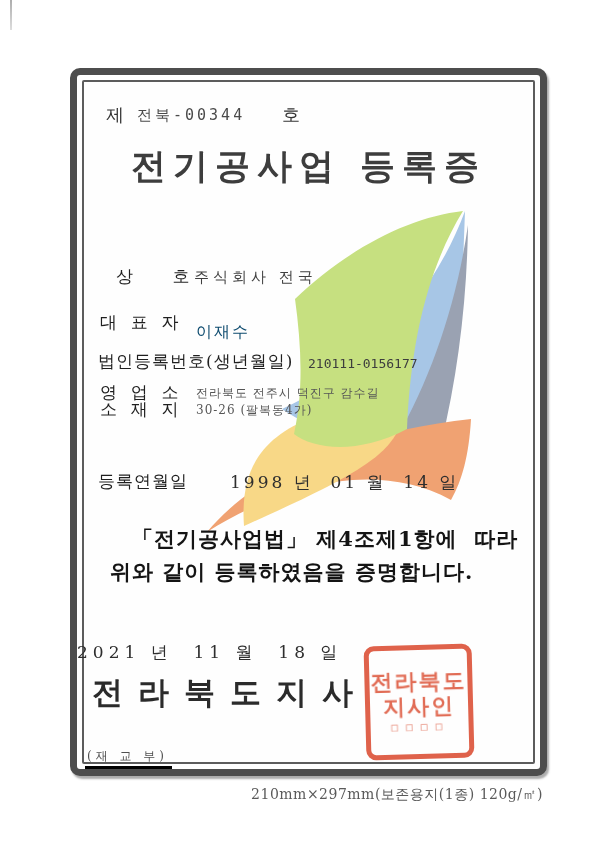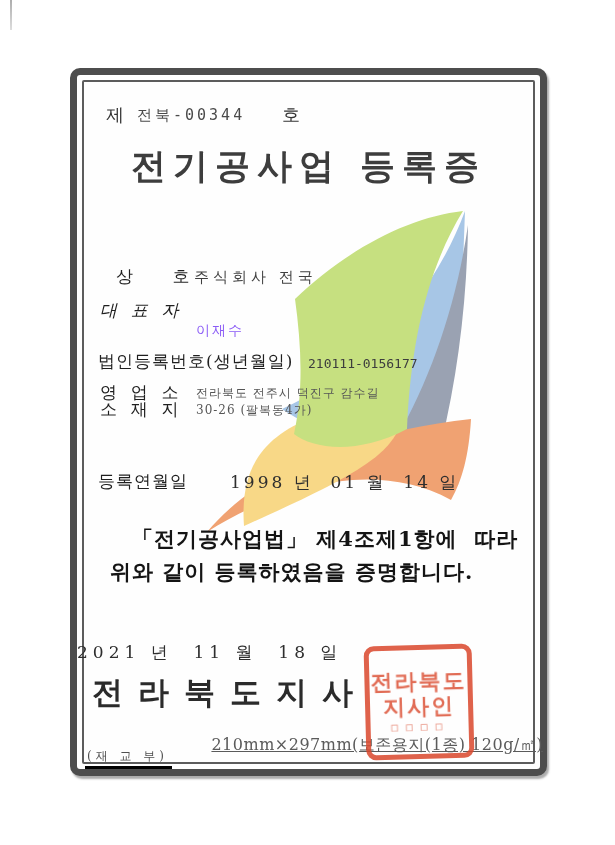--- a/index.html
+++ b/index.html
@@ -34,22 +34,22 @@
   .title{left:0;top:68px;width:100%;text-align:center;font-size:35px;font-weight:bold;
     letter-spacing:7px;color:#3d3d3d;}
   
   .swoosh{left:123px;top:128px;width:282px;height:345px;z-index:0;}
   .content{position:relative;z-index:1;width:100%;height:100%;}
   
   .flabel{font-size:17px;color:#1f1f1f;letter-spacing:1px;}
   .typed{color:#4e4e4e;letter-spacing:2px;}
   .lbl-company{left:23px;top:190px;margin-left:16px;}
   .val-company{left:117px;top:193px;font-size:15px;letter-spacing:4px;color:#3f3f3f;}
-  .lbl-rep{left:23px;top:224px;font-style:italic;}
-  .val-rep{left:119px;top:247px;font-size:14px;color:#8b5cf6;letter-spacing:2px;}
+  .lbl-rep{left:23px;top:236px;}
+  .val-rep{left:119px;top:247px;font-size:16px;color:#0c4a6e;letter-spacing:2px;}
   .lbl-regno{left:21px;top:275px;}
   .val-regno{left:231px;top:281px;font-size:13px;color:#3d3d3d;
     font-family:"DejaVu Sans Mono","Liberation Mono",monospace;}
   .lbl-office1{left:23px;top:306px;}
   .lbl-office2{left:23px;top:323px;}
   .val-office1{left:119px;top:310px;font-size:12px;color:#555;letter-spacing:1px;}
   .val-office2{left:119px;top:327px;font-size:12px;color:#555;letter-spacing:1px;}
   .lbl-regdate{left:21px;top:395px;}
   .val-regdate{left:153px;top:396px;font-size:17px;color:#2e2e2e;letter-spacing:3px;}
   
@@ -67,22 +67,22 @@
     border-radius:10px;box-sizing:border-box;display:flex;flex-direction:column;
     align-items:center;justify-content:center;gap:1px;}
   .seal-row{font-family:"DejaVu Sans","Liberation Sans",sans-serif;font-weight:bold;
     color:rgba(217,71,43,.8);font-size:22px;letter-spacing:2px;line-height:1.1;
     filter:blur(.3px);}
   .seal-row.small{font-size:13px;letter-spacing:6px;opacity:.75;}
   
   .reissue{left:8px;top:673px;font-size:12px;color:#4f4f4f;letter-spacing:4px;
     border-bottom:3px solid #000000;padding:0 4px 1px 2px;}
   
-  .footer{position:absolute;right:72px;top:735px;font-size:16px;color:#5a5a5a;
-    letter-spacing:.5px;text-decoration:underline;}
+  .footer{position:absolute;right:72px;top:786px;font-size:14px;color:#5a5a5a;
+    letter-spacing:.5px;}
 </style>
 </head>
 <body>
 
 <div class="scan-artifact"></div>
 
 <div class="frame">
   <div class="inner-border"></div>
 
   <svg class="abs swoosh" viewBox="0 0 282 345">

